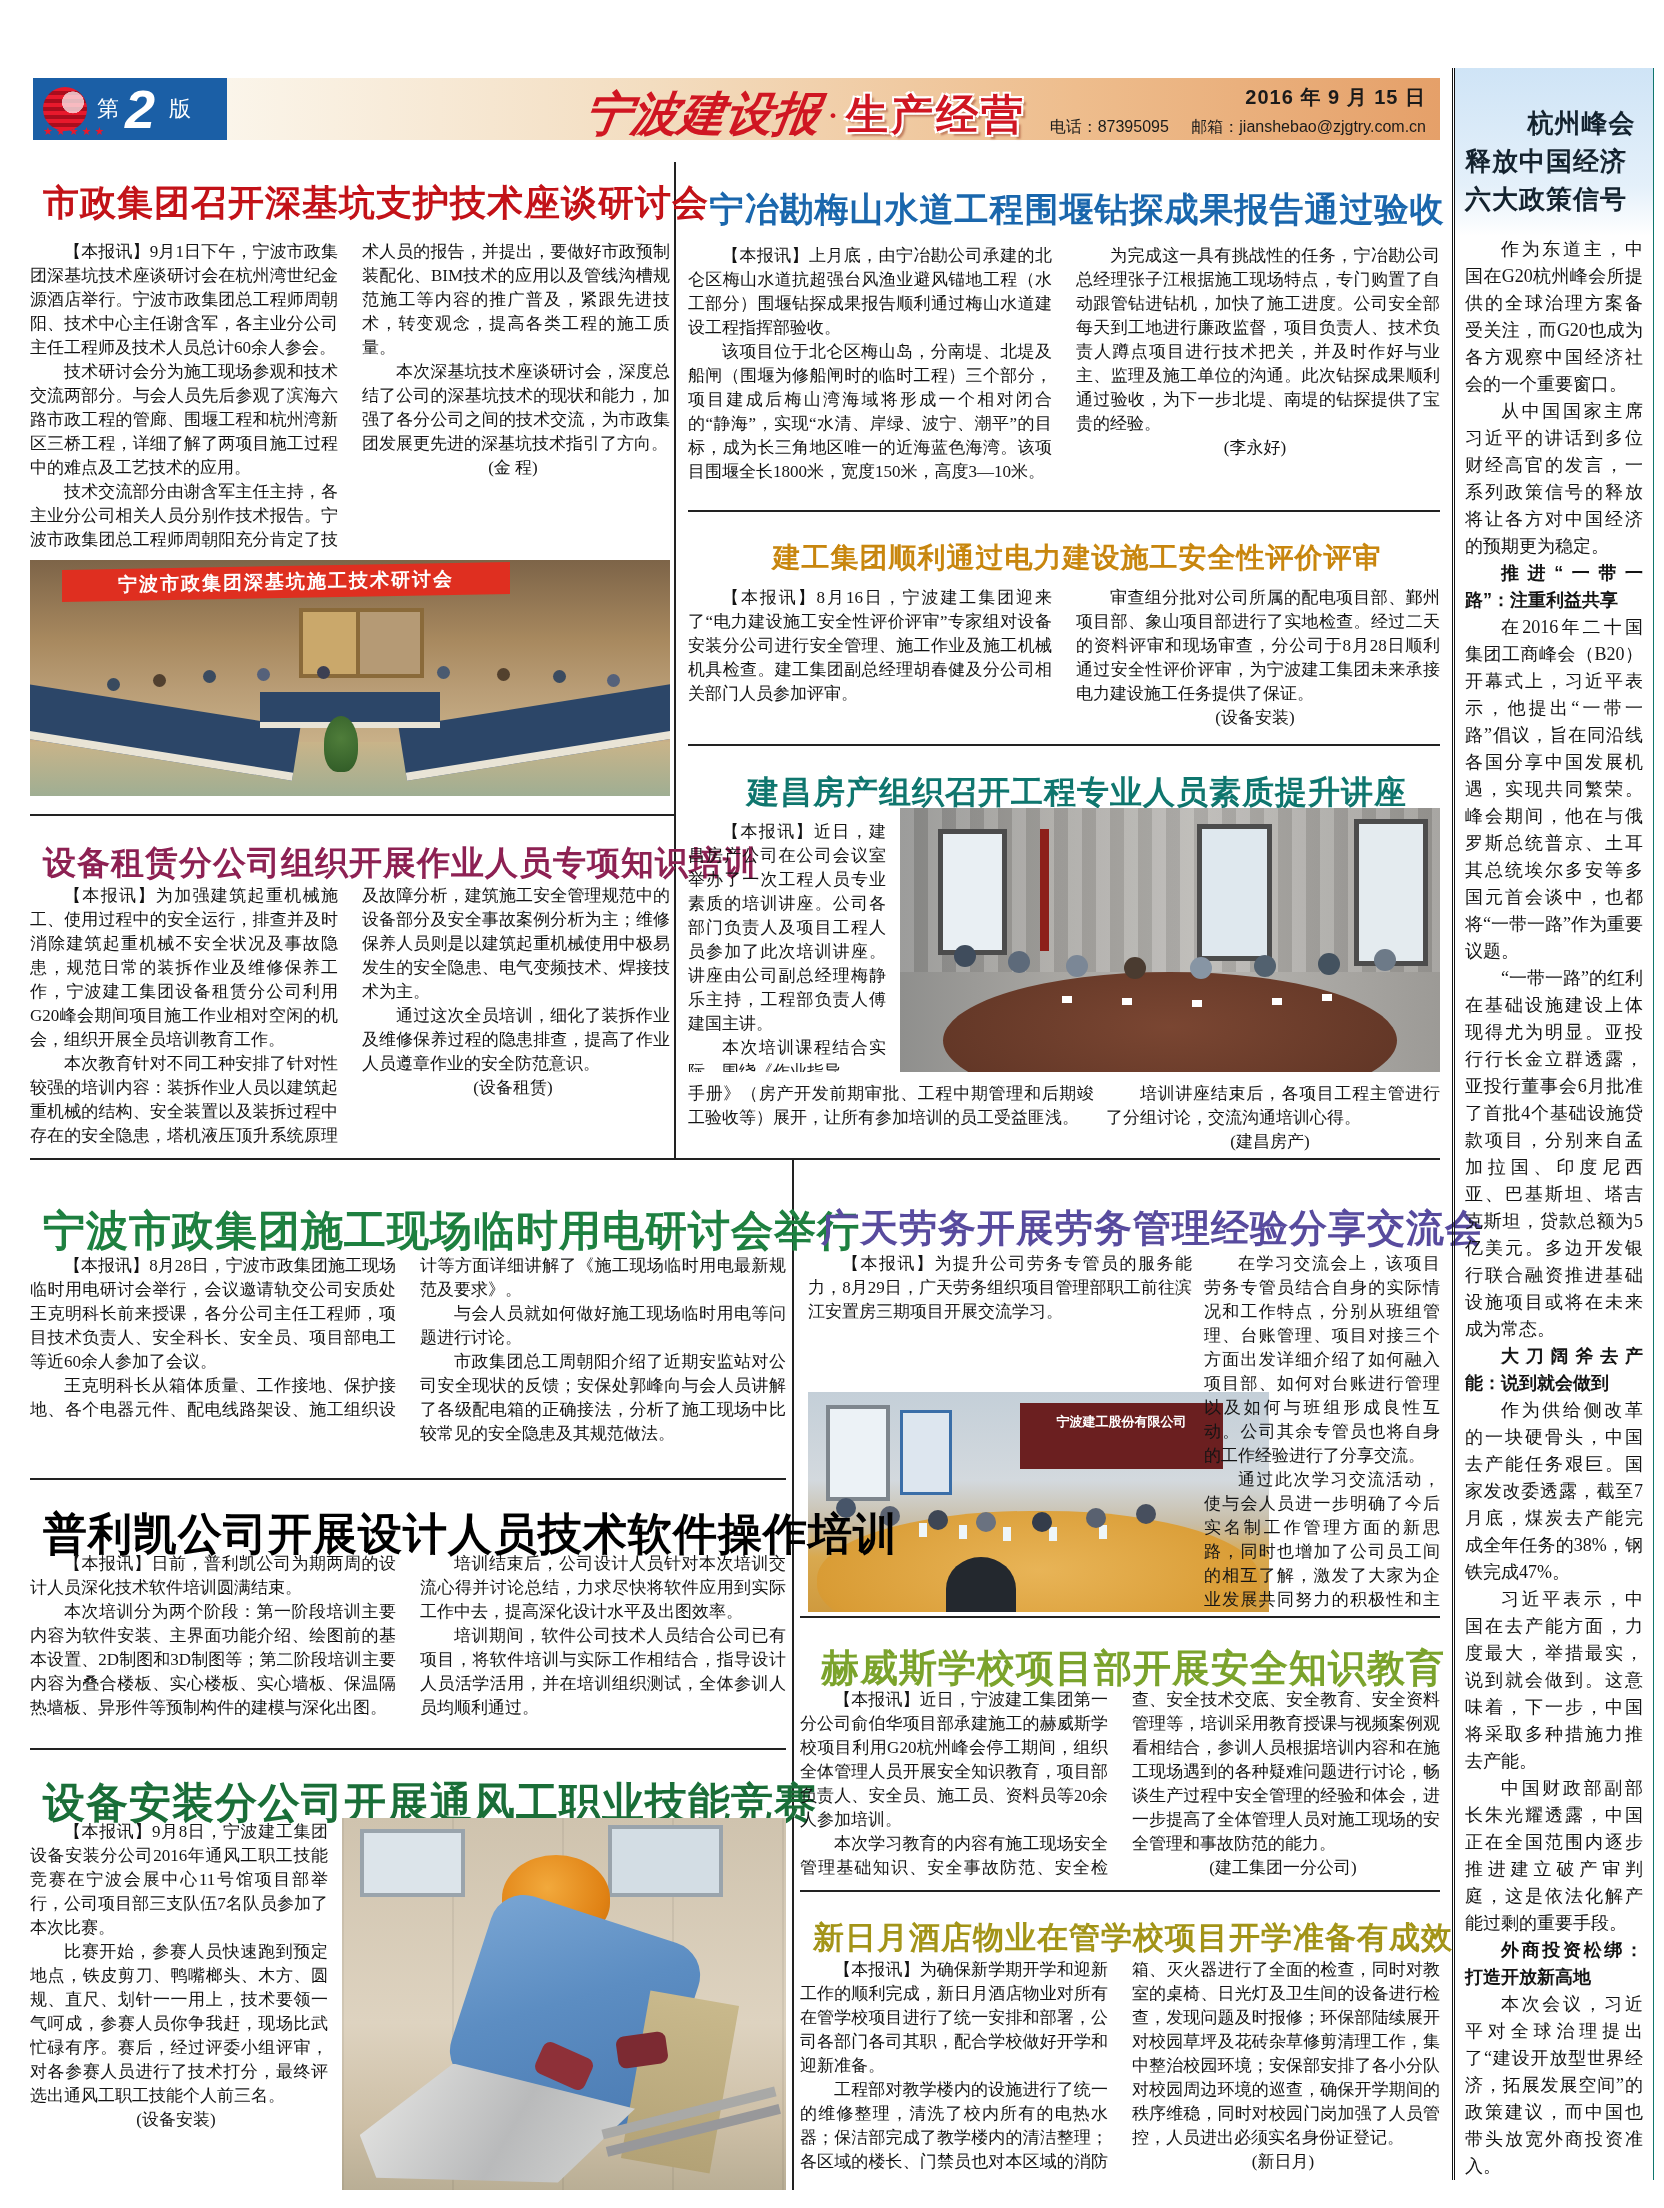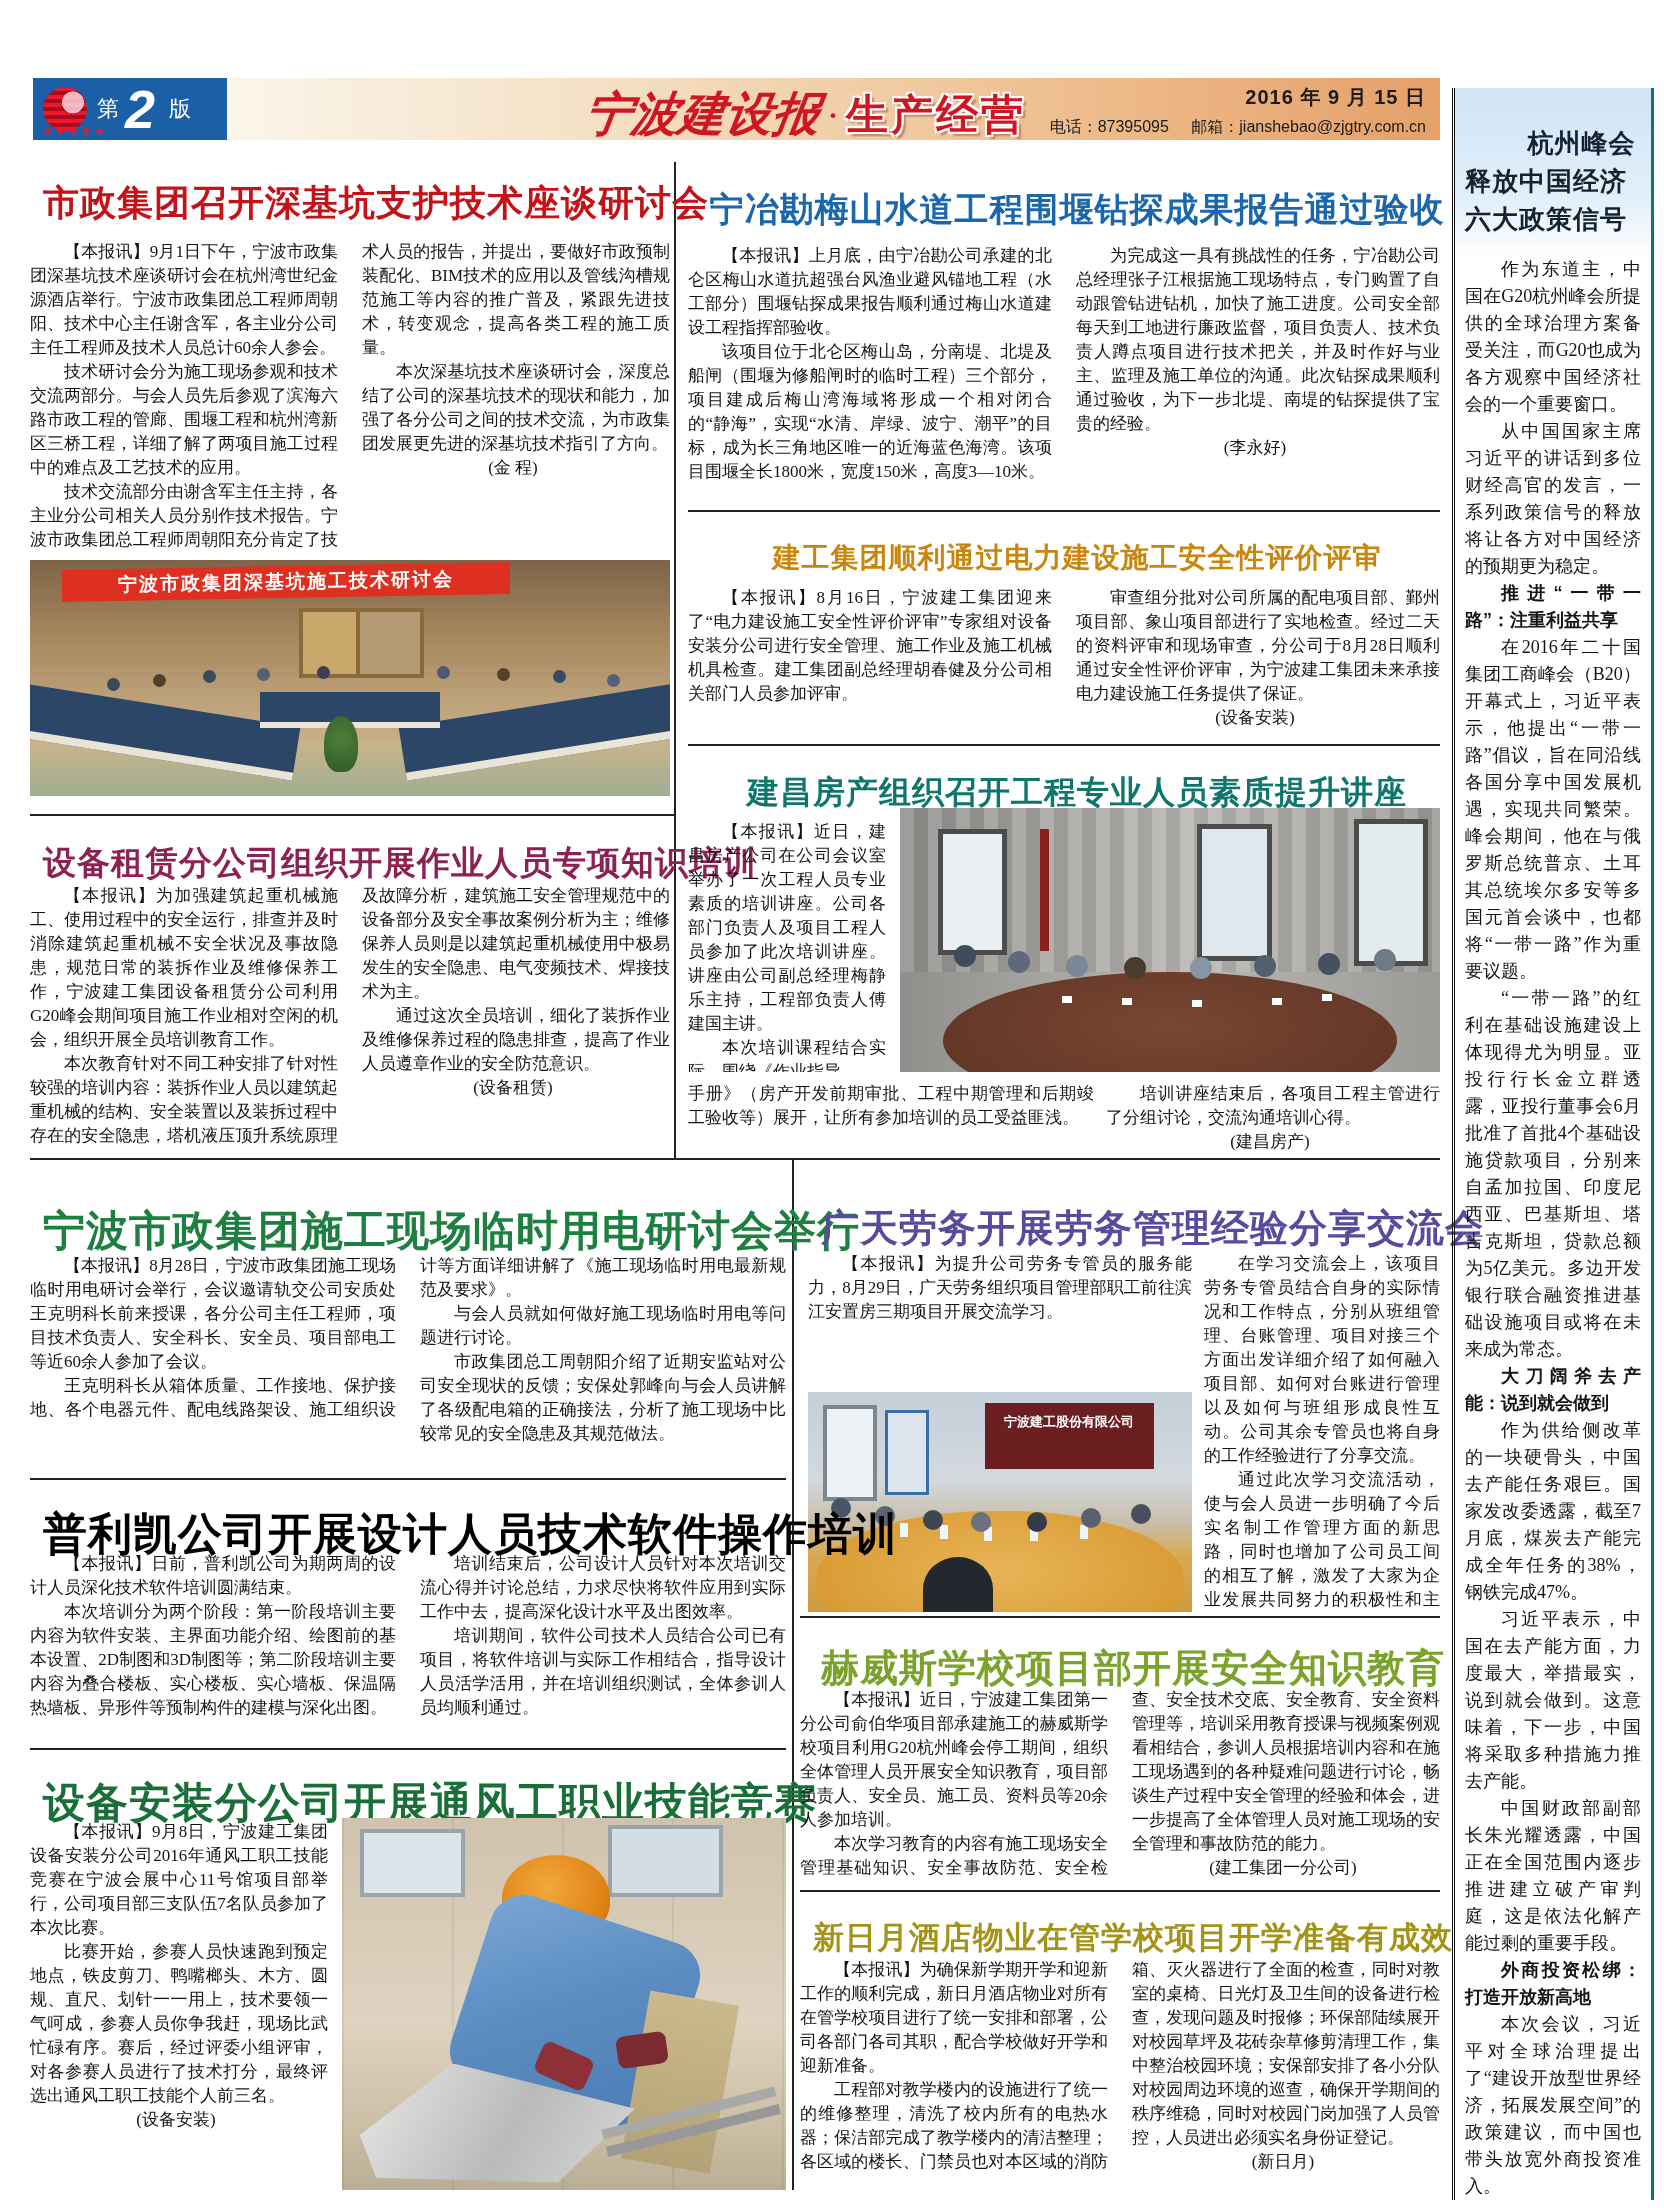--- a/index.html
+++ b/index.html
@@ -35,22 +35,22 @@
   .bd{position:absolute;overflow:hidden;font-size:17px;line-height:24px;text-align:justify;}
   .bd p{margin:0;text-indent:2em;}
   .bd p.sign{text-indent:0;text-align:center;padding-right:6px;}
   .cols2{column-count:2;column-gap:24px;column-fill:auto;}
   
   .photo{position:absolute;overflow:hidden;background:#c8b89a;}
   .ph-el{position:absolute;}
   .ph-banner{position:absolute;color:#fff;font-weight:bold;text-align:center;
              font-family:"Liberation Sans",sans-serif;background:#df2f20;}
   
-  .sidebar{position:absolute;left:1452px;top:88px;width:202px;height:2112px;box-sizing:border-box;
-           border-left:3px double #111;border-right:3px solid #0f766e;padding:0 10px;overflow:hidden;}
+  .sidebar{position:absolute;left:1452px;top:68px;width:202px;height:2112px;box-sizing:border-box;
+           border-left:3px double #111;border-right:1px solid #0f766e;padding:0 10px;overflow:hidden;}
   .sb-head{background:linear-gradient(180deg,#cfe4f6 0%,#e4f0fa 70%,rgba(255,255,255,0) 100%);
            margin:0 -10px;padding:36px 10px 18px 10px;}
   .sb-head div{font-size:26px;line-height:38px;font-weight:bold;color:#13222e;
                font-family:"Liberation Sans",sans-serif;letter-spacing:1px;}
   .sb-t1{text-indent:2.4em;}
   .sb-body{font-size:18px;line-height:27px;text-align:justify;color:#141414;}
   .sb-body p{margin:0;text-indent:2em;}
   .sb-body p.h{font-weight:bold;font-family:"Liberation Sans",sans-serif;font-size:18px;}
 </style>
 </head>
@@ -168,21 +168,21 @@
     <p>王克明科长从箱体质量、工作接地、保护接地、各个电器元件、配电线路架设、施工组织设计等方面详细讲解了《施工现场临时用电最新规范及要求》。</p>
     <p>与会人员就如何做好施工现场临时用电等问题进行讨论。</p>
     <p>市政集团总工周朝阳介绍了近期安监站对公司安全现状的反馈；安保处郭峰向与会人员讲解了各级配电箱的正确接法，分析了施工现场中比较常见的安全隐患及其规范做法。</p>
 
   </div>
 
   <h2 class="t" style="left:808px;top:1190px;width:632px;font-size:38px;color:#584b9e">广天劳务开展劳务管理经验分享交流会</h2>
   <div class="bd" style="left:808px;top:1252px;width:384px;height:132px">
     <p>【本报讯】为提升公司劳务专管员的服务能力，8月29日，广天劳务组织项目管理部职工前往滨江安置房三期项目开展交流学习。</p>
   </div>
-  <div class="photo" style="left:808px;top:1392px;width:384px;height:220px;background:linear-gradient(180deg,#c4cfd8 0%,#d3d9de 40%,#c8bda6 60%,#d9a94f 75%,#cf9a3e 100%)">
+  <div class="photo" style="left:808px;top:1392px;width:461px;height:220px;background:linear-gradient(180deg,#c4cfd8 0%,#d3d9de 40%,#c8bda6 60%,#d9a94f 75%,#cf9a3e 100%)">
     <div class="ph-el" style="left:4%;top:6%;width:12%;height:40%;background:#ecf2f6;border:4px solid #7e868d"></div>
     <div class="ph-el" style="left:20%;top:8%;width:10%;height:36%;background:#dde6ef;border:3px solid #3a6ea8"></div>
     <div class="ph-banner" style="left:46%;top:5%;width:44%;height:30%;background:#6b1f20;font-size:13px;line-height:1.7;padding-top:8px;box-sizing:border-box">宁波建工股份有限公司</div>
     <div class="ph-el" style="left:2%;bottom:-18%;width:96%;height:64%;border-radius:48%;background:radial-gradient(ellipse at 50% 42%,#e8b457,#d99c35 70%,#c78b2b)"></div>
     <div class="ph-el" style="left:24%;bottom:34%;width:8px;height:14px;background:#eef6fa;box-shadow:40px 2px 0 #eef6fa,84px 4px 0 #eef6fa,130px 4px 0 #eef6fa,180px 2px 0 #eef6fa"></div>
     <div class="ph-el" style="left:6%;top:48%;width:20px;height:20px;border-radius:50%;background:#475569;
          box-shadow:44px 8px 0 #5b6372,92px 12px 0 #3e4654,140px 14px 0 #6a7280,196px 14px 0 #343c4a,250px 10px 0 #596170,300px 6px 0 #474f5e"></div>
     <div class="ph-el" style="left:30%;bottom:-4%;width:70px;height:64px;border-radius:50% 50% 0 0;background:#23282e"></div>
   </div>
   <div class="bd" style="left:1204px;top:1252px;width:236px;height:358px">

